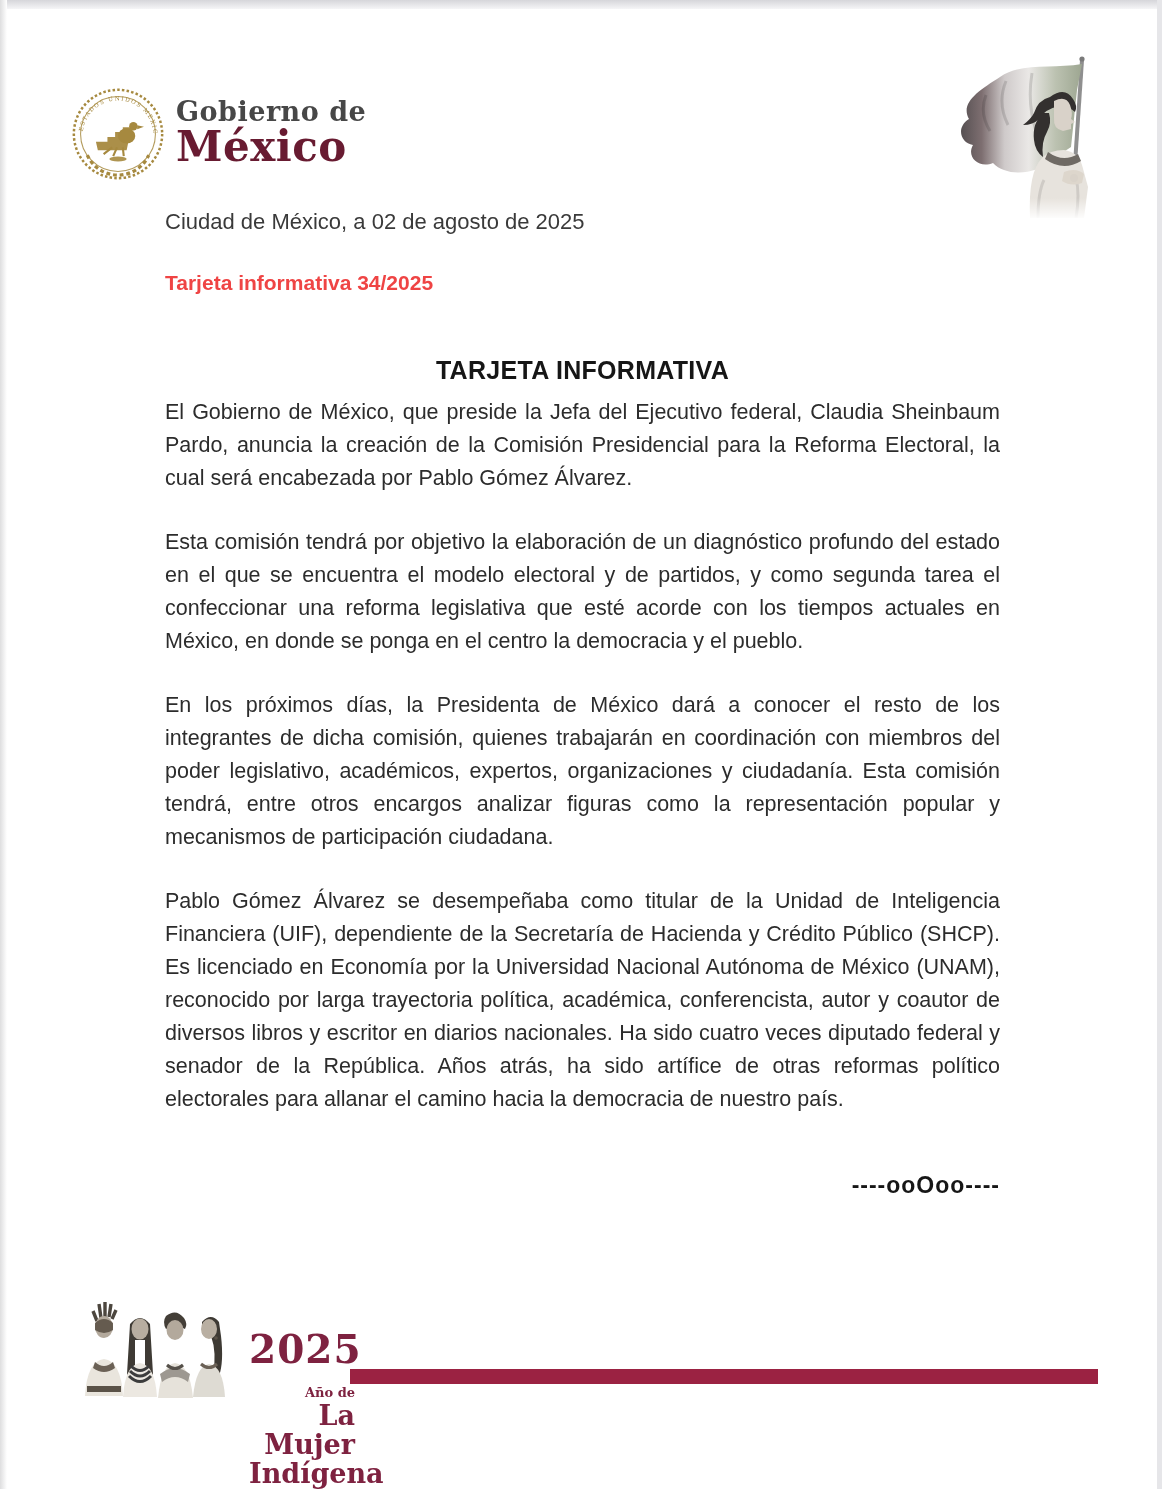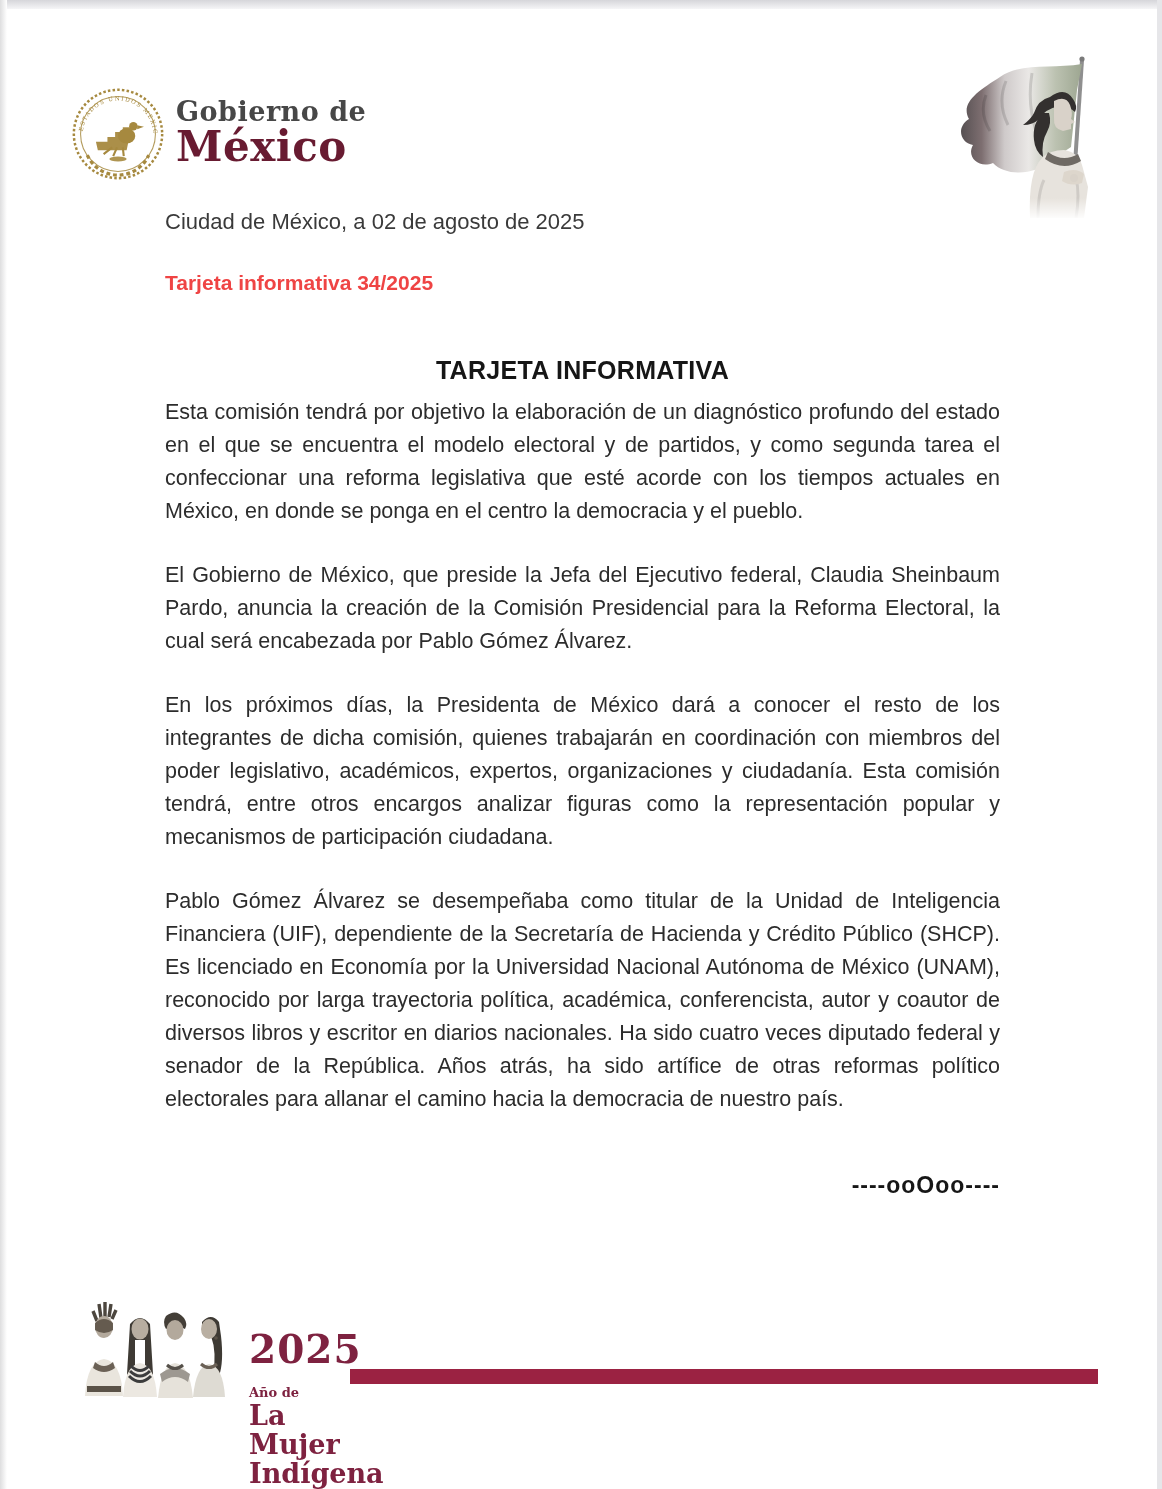--- a/index.html
+++ b/index.html
@@ -38,21 +38,21 @@
 
   .body-text { position:absolute; left:165px; top:396px; width:835px; }
   .body-text p { font-size:21.5px; line-height:33px; text-align:justify; text-align-last:left;
                  color:#2c2c2c; margin:0 0 31px 0; }
 
   .separator { position:absolute; left:165px; top:1172px; width:835px; text-align:right;
                font-size:23px; font-weight:700; color:#161616; letter-spacing:1px; }
 
   
   .women-art { position:absolute; left:68px; top:1296px; width:180px; height:110px; }
-  .year-block { position:absolute; left:249px; top:1330px; width:106px; text-align:left;
+  .year-block { position:absolute; left:249px; top:1330px; width:106px; text-align:right;
                 color:#7e2240; font-family:"DejaVu Serif", serif; font-weight:700; }
   .year-block .y   { font-size:39px; line-height:1; letter-spacing:1px; }
   .year-block .s1  { font-size:13px; line-height:1.2; margin-top:16px; }
   .year-block .s2,
   .year-block .s3  { font-size:27px; line-height:1.08; }
   .footer-bar { position:absolute; left:350px; top:1369px; width:748px; height:15px; background:#9b2242; }
 </style>
 </head>
 <body>
 
@@ -116,22 +116,22 @@
   <rect x="60" y="148" width="90" height="22" fill="url(#fade)"></rect>
 </svg>
 
 <div class="date-line">Ciudad de México, a 02 de agosto de 2025</div>
 
 <div class="reference">Tarjeta informativa 34/2025</div>
 
 <div class="doc-title">TARJETA INFORMATIVA</div>
 
 <div class="body-text">
+  <p>El Gobierno de México, que preside la Jefa del Ejecutivo federal, Claudia Sheinbaum Pardo, anuncia la creación de la Comisión Presidencial para la Reforma Electoral, la cual será encabezada por Pablo Gómez Álvarez.</p>
   <p>Esta comisión tendrá por objetivo la elaboración de un diagnóstico profundo del estado en el que se encuentra el modelo electoral y de partidos, y como segunda tarea el confeccionar una reforma legislativa que esté acorde con los tiempos actuales en México, en donde se ponga en el centro la democracia y el pueblo.</p>
-  <p>El Gobierno de México, que preside la Jefa del Ejecutivo federal, Claudia Sheinbaum Pardo, anuncia la creación de la Comisión Presidencial para la Reforma Electoral, la cual será encabezada por Pablo Gómez Álvarez.</p>
   <p>En los próximos días, la Presidenta de México dará a conocer el resto de los integrantes de dicha comisión, quienes trabajarán en coordinación con miembros del poder legislativo, académicos, expertos, organizaciones y ciudadanía. Esta comisión tendrá, entre otros encargos analizar figuras como la representación popular y mecanismos de participación ciudadana.</p>
   <p>Pablo Gómez Álvarez se desempeñaba como titular de la Unidad de Inteligencia Financiera (UIF), dependiente de la Secretaría de Hacienda y Crédito Público (SHCP). Es licenciado en Economía por la Universidad Nacional Autónoma de México (UNAM), reconocido por larga trayectoria política, académica, conferencista, autor y coautor de diversos libros y escritor en diarios nacionales. Ha sido cuatro veces diputado federal y senador de la República. Años atrás, ha sido artífice de otras reformas político electorales para allanar el camino hacia la democracia de nuestro país.</p>
 </div>
 
 <div class="separator">----ooOoo----</div>
 
 <svg class="women-art" viewBox="0 0 180 110">
 
   <path d="M25,15 l4,10 M31,8 l2,14 M37,6 l0,15 M43,8 l-2,13 M48,14 l-4,9" stroke="#4c463e" stroke-width="3.4" fill="none"></path>
   <ellipse cx="36" cy="31" rx="9" ry="11" fill="#b3a99c"></ellipse>

